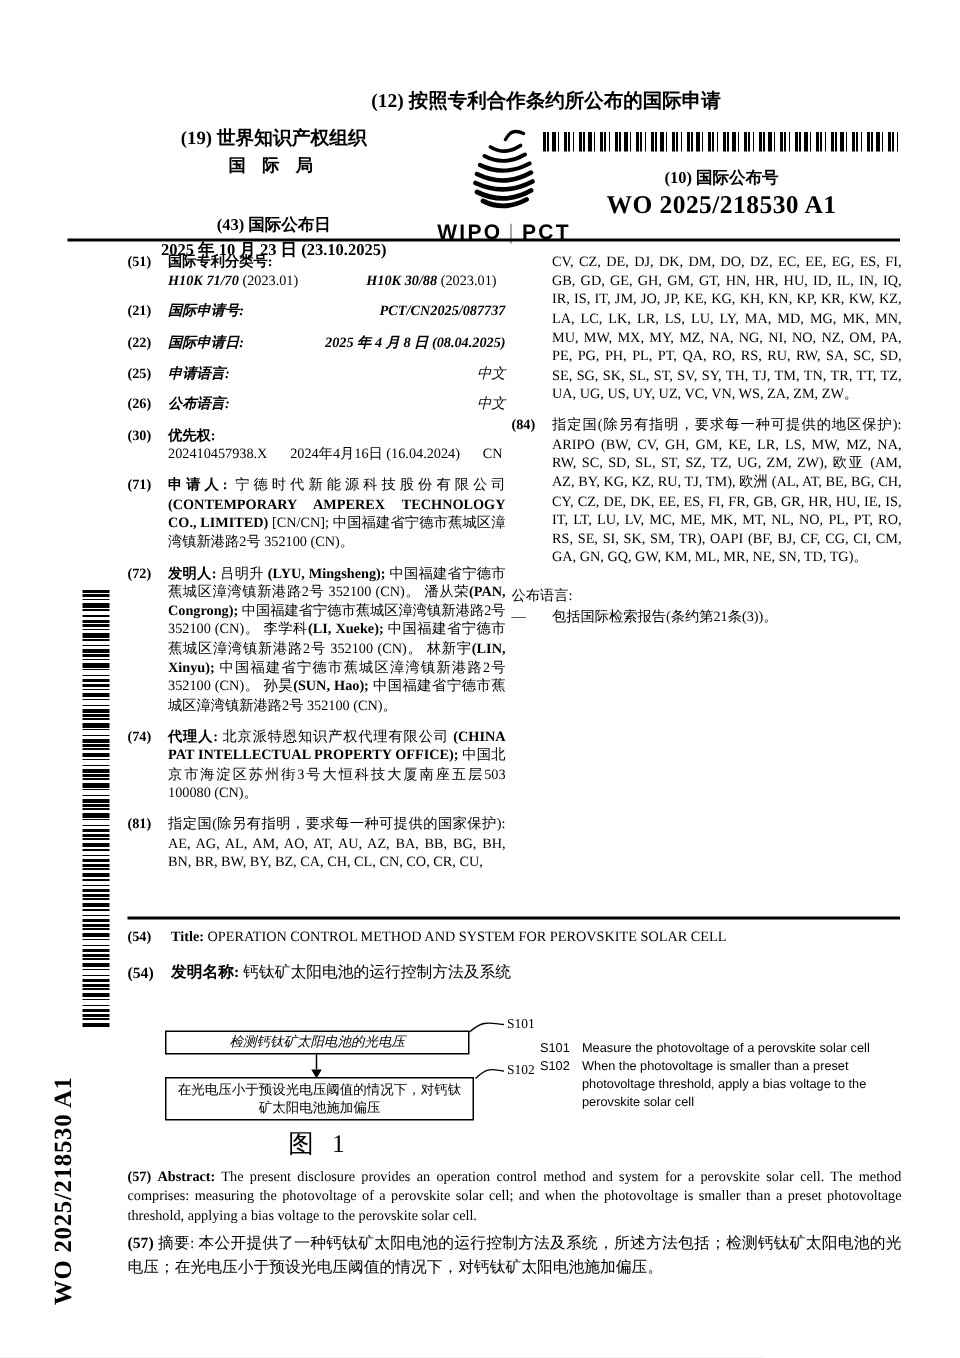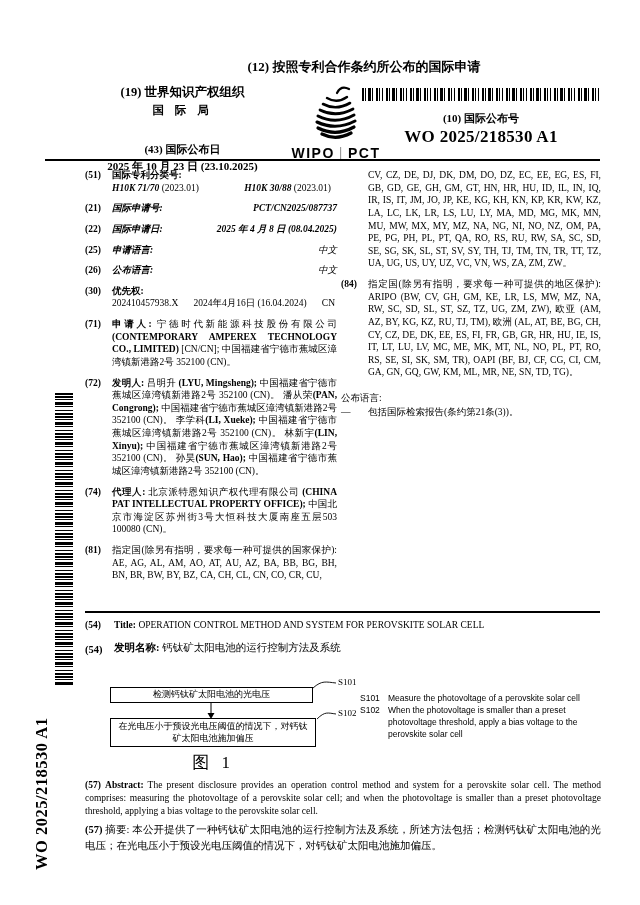--- a/index.html
+++ b/index.html
@@ -55,21 +55,21 @@
   
   .trow{position:absolute;left:85px;width:516px;display:flex;align-items:flex-end;}
   .trow-en{top:620px;font-size:9.5px;}
   .trow-zh{top:641px;font-size:10.5px;}
   .trow .inid{flex:0 0 29px;}
 
   
   .figure{position:absolute;left:85px;top:676px;width:310px;height:100px;font-size:9px;}
   .fbox{position:absolute;border:1px solid #000;display:flex;align-items:center;justify-content:center;
         text-align:center;box-sizing:border-box;line-height:1.25;}
-  .fbox1{left:25px;top:11px;width:203px;height:16px;}
+  .fbox1{left:25px;top:11px;width:203px;height:16px;font-style:italic;}
   .fbox2{left:25px;top:42px;width:206px;height:29px;padding:0 5px;}
   .fig-svg{position:absolute;left:0;top:0;}
   .slabel{position:absolute;font-size:9px;}
   .s101{left:253px;top:1px;}
   .s102{left:253px;top:32px;}
   .fcaption{position:absolute;left:25px;top:75px;width:206px;text-align:center;font-size:17px;letter-spacing:4px;}
   .legend{position:absolute;left:360px;top:692px;width:242px;
           font-family:"Liberation Sans","DejaVu Sans",sans-serif;font-size:8.5px;line-height:1.42;}
   .legend-row{display:flex;}
   .lnum{flex:0 0 28px;}

